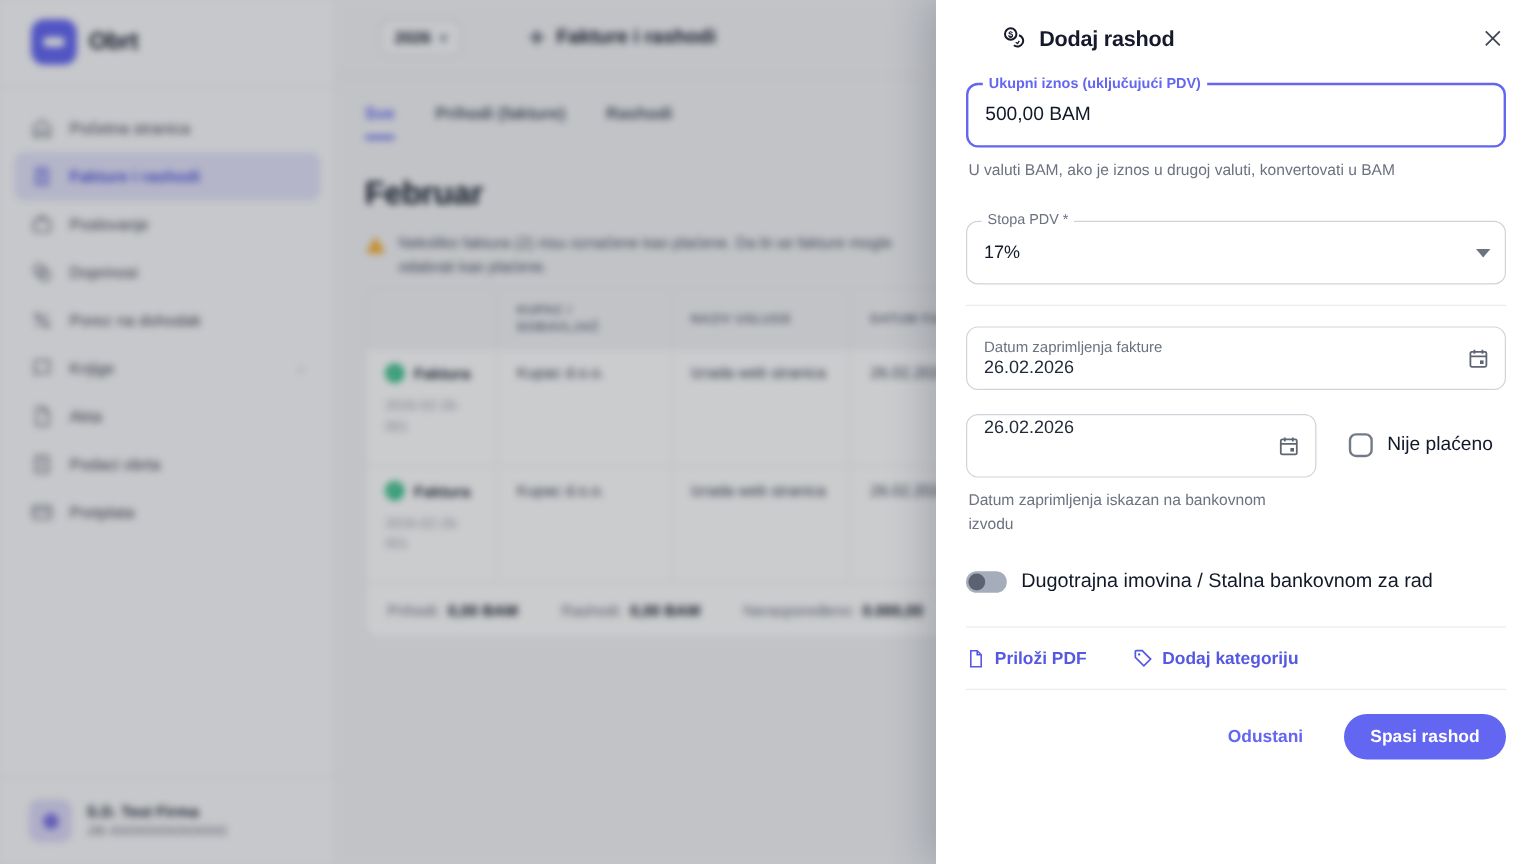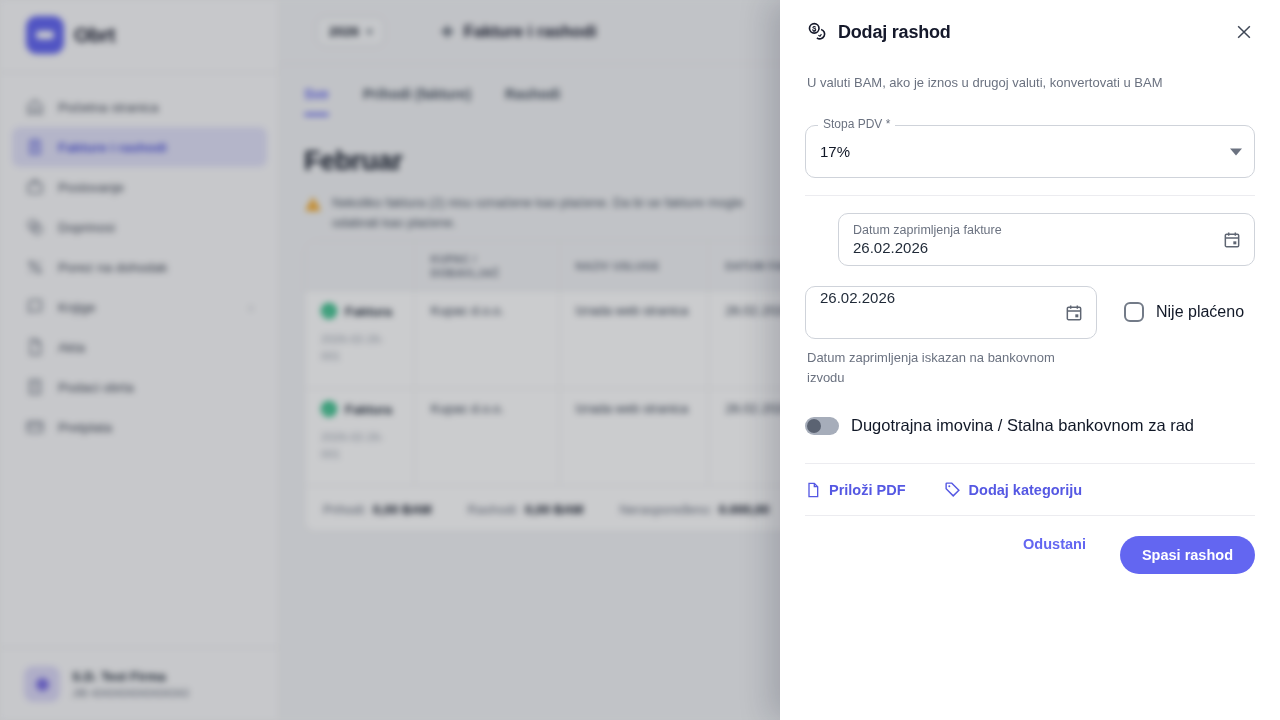--- a/index.html
+++ b/index.html
@@ -54,21 +54,21 @@
   .c1 { width:110px; } .c2 { width:145px; } .c3 { width:150px; } .c4 { width:575px; border-right:none; }
   .badge-line { display:flex; align-items:center; gap:8px; font-size:13px; color:#1f2937; font-weight:bold; }
   .green-dot { width:16px; height:16px; border-radius:50%; background:#2ebd85; color:#fff; font-size:10px; display:flex; align-items:center; justify-content:center; }
   .sub-num { font-size:11.5px; color:#9aa1ad; margin-top:12px; line-height:17px; width:70px; }
   .t-foot { display:flex; align-items:center; gap:36px; height:46px; padding:0 18px; background:#fff; border-top:1px solid #ececef; position:absolute; bottom:0; width:100%; }
   .f-label { font-size:13px; color:#6b7280; }
   .f-val { font-size:13px; font-weight:bold; color:#111827; margin-left:6px; }
 
   
   .drawer { position:absolute; right:0; top:0; width:500px; height:720px; background:#ffffff; box-shadow:-10px 0 30px rgba(15,23,42,0.18); }
-  .d-header { height:64px; display:flex; align-items:center; padding:18px 26px; }
+  .d-header { height:64px; display:flex; align-items:center; padding:18px 26px;margin-left:28px; }
   .d-title { font-size:18px; font-weight:bold; color:#15192b; margin-left:10px; letter-spacing:-0.2px; }
   .d-close { margin-left:auto; width:20px; height:20px; color:#3f4756; cursor:pointer; }
   .d-body { position:absolute; left:0; right:0; top:64px; bottom:0; overflow:hidden; padding:0 25px; }
 
   .field { position:relative; border:1px solid #cfd3da; border-radius:10px; background:#fff; }
   .field.focused { border:2px solid #6366f1; }
   .f-float { position:absolute; top:-9px; left:12px; background:#fff; padding:0 5px; font-size:12px; color:#6b7280; }
   .field.focused .f-float { color:#6366f1; font-weight:bold; }
   .f-value { font-size:16px; color:#111827; padding:16px 14px; }
   .field-inner-label { font-size:12.5px; color:#6b7280; padding:9px 14px 0; }
@@ -80,21 +80,21 @@
 
   .row-flex { display:flex; align-items:center; }
   .checkbox { width:20px; height:20px; border:2px solid #737b88; border-radius:6px; background:#fff; }
   .cb-label { font-size:16px; color:#111827; margin-left:12px;text-align:right; }
 
   .switch { width:34px; height:18px; border-radius:10px; background:#a6adba; position:relative; flex:0 0 34px; }
   .switch-thumb { position:absolute; left:2px; top:2px; width:14px; height:14px; border-radius:50%; background:#5b6372; }
   .toggle-label { font-size:16.5px; color:#111827; margin-left:12px; }
 
   .link-btn { display:flex; align-items:center; gap:8px; color:#5558e3; font-size:14.5px; font-weight:bold; cursor:pointer; }
-  .d-footer { display:flex; align-items:flex-start; justify-content:flex-end; gap:34px; padding:20px 0; }
+  .d-footer { display:flex; align-items:center; justify-content:flex-end; gap:34px; padding:20px 0; }
   .btn-text { color:#6366f1; font-size:14.5px; font-weight:bold; cursor:pointer; }
   .btn-primary { background:#6366f1; color:#fff; font-size:14.5px; font-weight:bold; border:none; border-radius:19px; padding:11px 22px; cursor:pointer; }
   svg { display:block; }
 </style>
 </head>
 <body>
 
 <div class="app">
 
   <div class="sidebar">
@@ -282,31 +282,35 @@
     <span class="d-title">Dodaj rashod</span>
     <span class="d-close">
       <svg viewBox="0 0 24 24" fill="none" stroke="currentColor" stroke-width="1.8">
           <path d="M5 5l14 14M19 5L5 19"></path>
         </svg>
     </span>
   </div>
 
   <div class="d-body">
 
+    <div class="field focused" style="margin-top:5px; height:54px;">
+      <span class="f-float">Ukupni iznos (uključujući PDV)</span>
+      <div class="f-value">500,00 BAM</div>
+    </div>
     <div class="helper">U valuti BAM, ako je iznos u drugoj valuti, konvertovati u BAM</div>
 
     <div class="field" style="margin-top:32px; height:53px;">
       <span class="f-float">Stopa PDV *</span>
       <div class="f-value" style="font-size:15px; padding:17px 14px;">17%</div>
       <span class="sel-arrow"></span>
     </div>
 
     <hr class="hr" style="margin-top:17px;">
 
-    <div class="field" style="margin-top:17px; height:53px;margin-left:33px;">
+    <div class="field" style="margin-top:17px; height:53px;">
       <div class="field-inner-label">Datum zaprimljenja fakture</div>
       <div class="field-inner-value">26.02.2026</div>
       <span class="cal-ic">
         <svg viewBox="0 0 24 24" fill="none" stroke="currentColor" stroke-width="1.8">
             <rect x="4" y="5" width="16" height="15" rx="1.5"></rect>
             <path d="M8 3v4M16 3v4M4 9.5h16"></path>
             <rect x="13.6" y="13.6" width="3.6" height="3.6" fill="currentColor" stroke="none"></rect>
           </svg>
       </span>
     </div>

